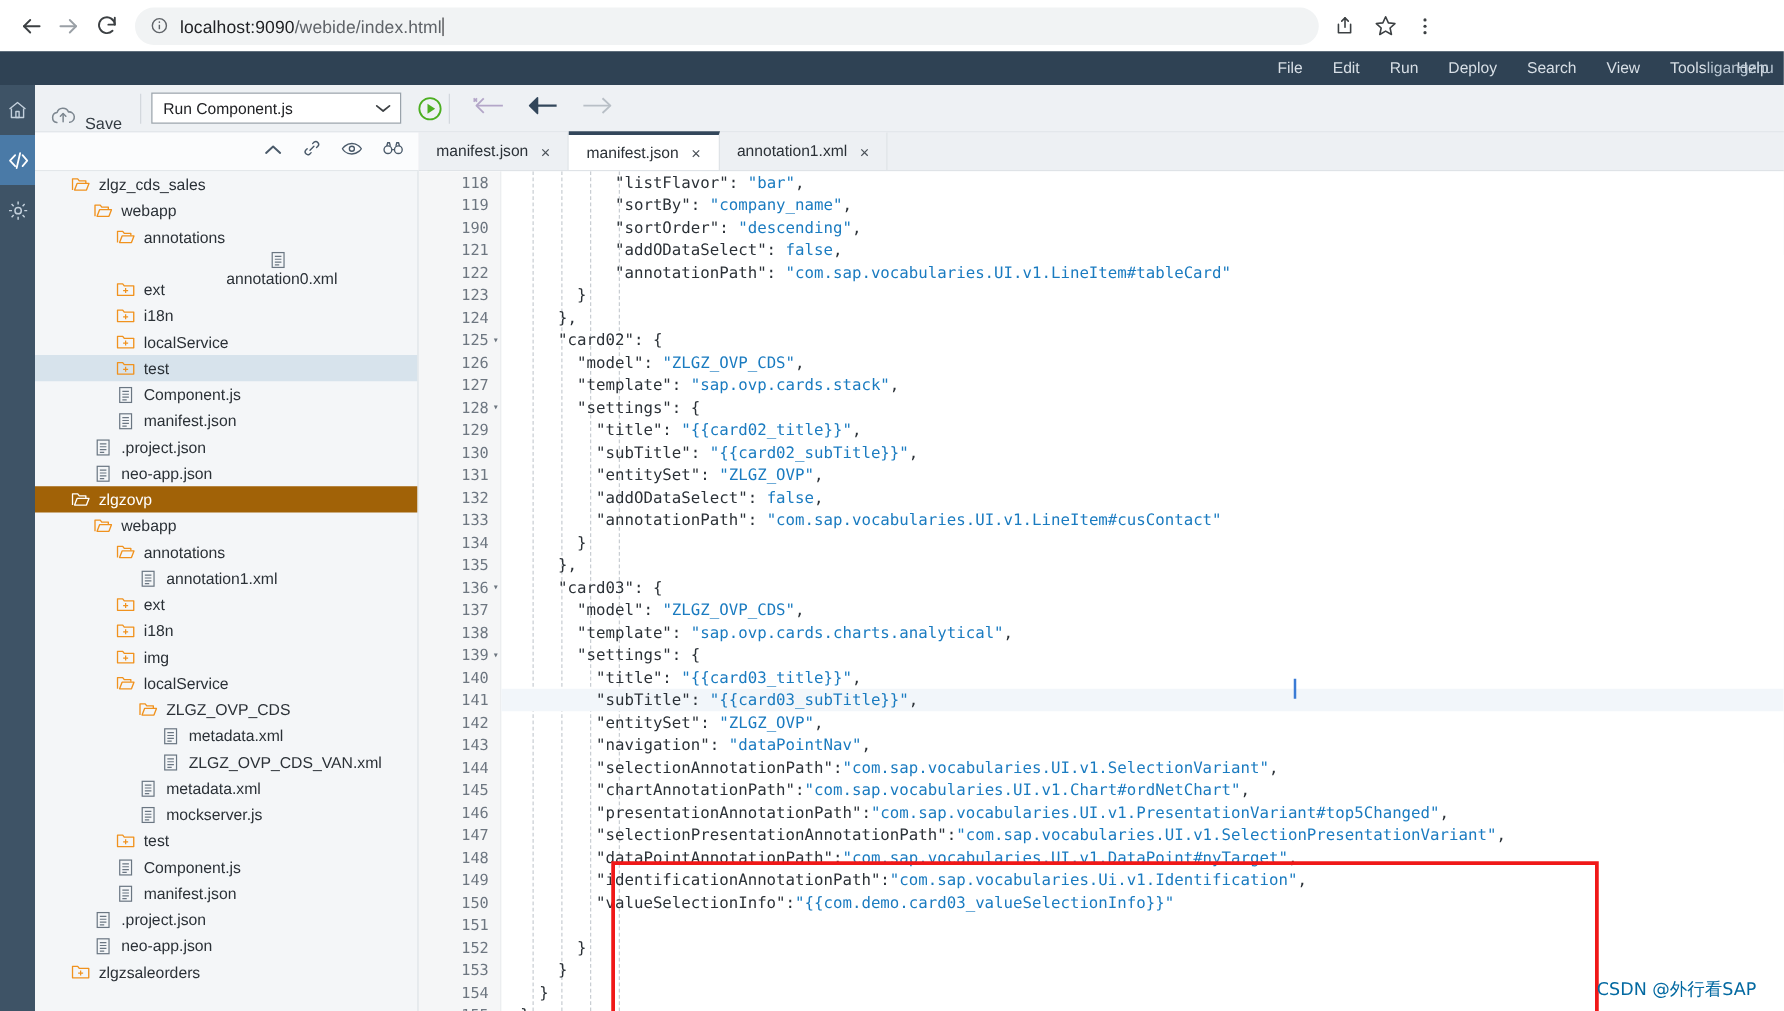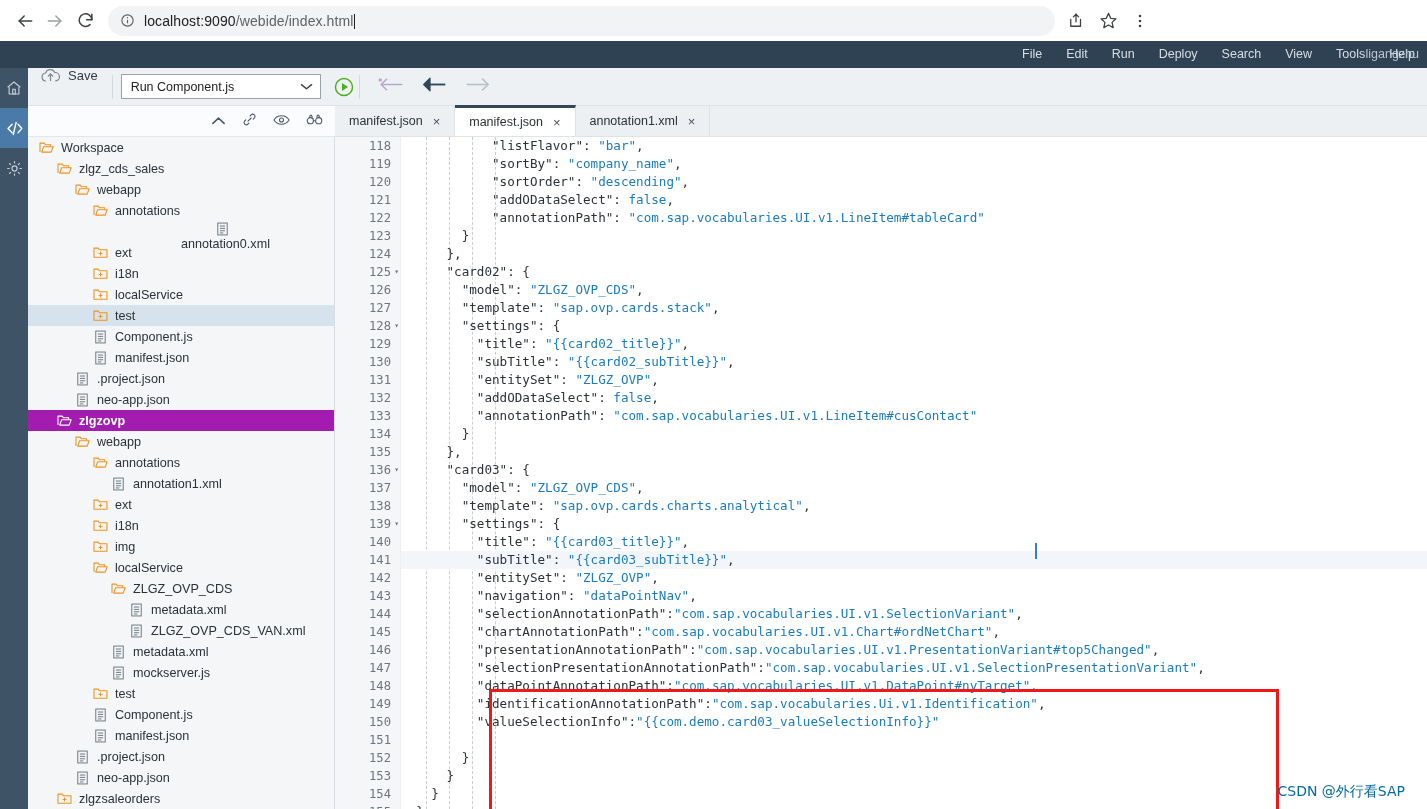--- a/index.html
+++ b/index.html
@@ -92,21 +92,21 @@
 
   
   #toolbar {
     position: absolute; left: 28px; top: 27px;
     width: 1399px; height: 38px;
     background: #eef1f4;
     border-bottom: 1px solid #dfe3e7;
     display: flex; align-items: center;
   }
   #save-btn {
-    display: flex; align-items: flex-start; gap: 7px;
+    display: flex; align-items: flex-end; gap: 7px;
     padding: 0 14px 0 12px; height: 38px; color: #4a5a6a;
   }
   #save-label { font-size: 13px; color: #333b42; }
   .tb-sep { width: 1px; height: 24px; background: #d3d8dd; }
   #run-select {
     width: 200px; height: 25px; margin: 0 8px;
     background: #ffffff; border: 1px solid #9aa3ab;
     display: flex; align-items: center; justify-content: space-between;
     padding: 0 7px 0 9px;
     font-size: 12.5px; color: #202124;
@@ -155,21 +155,21 @@
     background: #f4f6f8;
     border-right: 1px solid #d7dde2;
     overflow: hidden;
     font-size: 12.6px; color: #2b3137;
   }
   .trow {
     height: 21px; display: flex; align-items: center;
     white-space: nowrap;
   }
   .trow.sel-light { background: #d7e3ec; }
-  .trow.sel-blue { background: #a21caf; color: #ffffff; font-weight: bold; }
+  .trow.sel-blue { background: #a16207; color: #ffffff; font-weight: normal; }
   .trow .tlabel { margin-left: 7px; }
   .ticon { flex: 0 0 auto; width: 16px; height: 16px; display:flex; align-items:center; justify-content:center;}
 
   
   #editor {
     position: absolute; left: 335px; top: 96px;
     width: 1092px; height: 712px;
     background: #ffffff;
     overflow: hidden;
     font-family: "DejaVu Sans Mono", "Liberation Mono", monospace;
@@ -407,29 +407,20 @@
       <span>manifest.json</span>
       <span class="x">×</span>
     </div>
     <div class="etab">
       <span>annotation1.xml</span>
       <span class="x">×</span>
     </div>
   </div>
 
   <div id="tree">
-      <div class="trow" style="padding-left: 10px;">
-        <span class="ticon">
-          <svg width="15" height="13" viewBox="0 0 18 15" fill="none" stroke="#f0921e" stroke-width="1.3" stroke-linejoin="round">
-            <path d="M1.2 13V2.2h5l1.5 1.9H14v2"></path>
-            <path d="M3.2 13l2.4-6.4H17L14.6 13z"></path>
-          </svg>
-        </span>
-        <span class="tlabel">Workspace</span>
-      </div>
       <div class="trow" style="padding-left: 28px;">
         <span class="ticon">
           <svg width="15" height="13" viewBox="0 0 18 15" fill="none" stroke="#f0921e" stroke-width="1.3" stroke-linejoin="round">
             <path d="M1.2 13V2.2h5l1.5 1.9H14v2"></path>
             <path d="M3.2 13l2.4-6.4H17L14.6 13z"></path>
           </svg>
         </span>
         <span class="tlabel">zlgz_cds_sales</span>
       </div>
       <div class="trow" style="padding-left: 46px;">
@@ -752,21 +743,21 @@
           </svg>
         </span>
         <span class="tlabel">zlgzsaleorders</span>
       </div>
     </div>
 
   <div id="editor">
     <div id="gutter">
         <div class="gnum">118</div>
         <div class="gnum">119</div>
-        <div class="gnum">120</div>
+        <div class="gnum">190</div>
         <div class="gnum">121</div>
         <div class="gnum">122</div>
         <div class="gnum">123</div>
         <div class="gnum">124</div>
         <div class="gnum">125<span class="fold">▾</span></div>
         <div class="gnum">126</div>
         <div class="gnum">127</div>
         <div class="gnum">128<span class="fold">▾</span></div>
         <div class="gnum">129</div>
         <div class="gnum">130</div>

